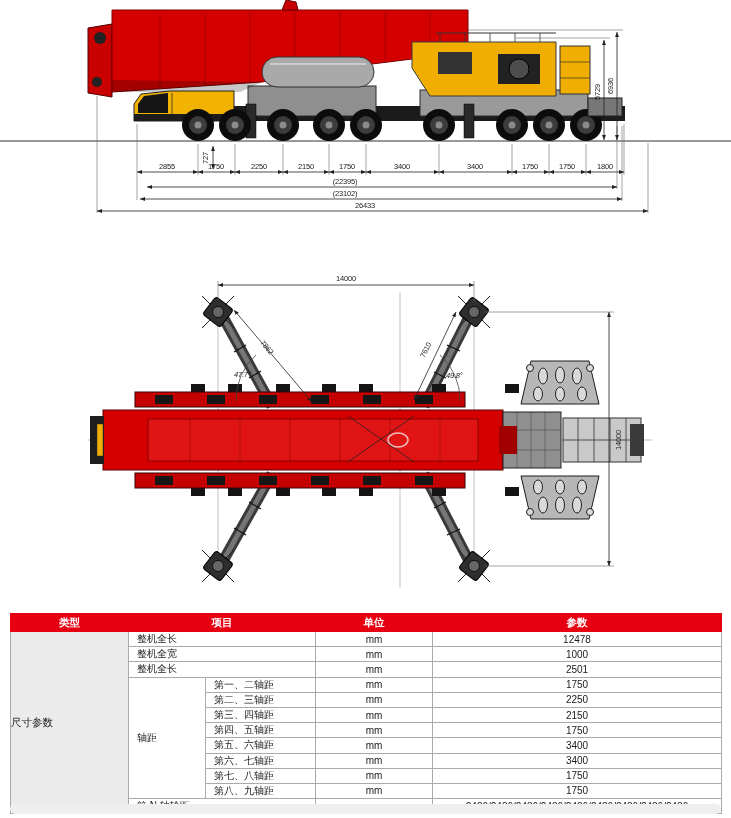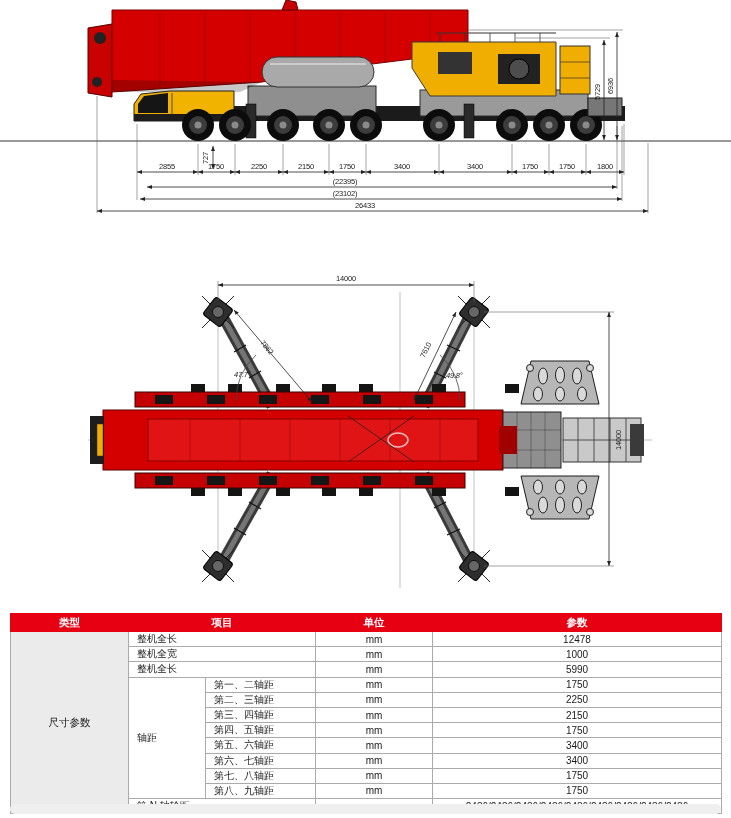--- a/index.html
+++ b/index.html
@@ -20,21 +20,21 @@
   table.spec th{
     background:#e60012;color:#ffffff;font-size:10.5px;font-weight:bold;
     height:17px;padding:0;border:1px solid #e60012;text-align:center;
   }
   table.spec td{
     border:1px solid #aaaaaa;font-size:10px;color:#1a1a1a;height:14.2px;
     padding:0 2px 0 8px;text-align:left;white-space:nowrap;overflow:hidden;
   }
   table.spec td.c{text-align:center;padding:0 2px;margin-top:32px;}
   table.spec td.cat{
-    background:#ebebeb;text-align:center;padding:8px;font-size:10.5px;
+    background:#ebebeb;text-align:left;padding:0;font-size:10.5px;
   }
   .footer-strip{
     position:absolute;left:10px;top:804px;width:711px;height:10px;
     background:#efefef;border-radius:5px;
   }
 </style>
 </head>
 <body>
 
 
@@ -415,21 +415,21 @@
       <td class="c">12478</td>
     </tr>
     <tr>
       <td colspan="2">整机全宽</td>
       <td class="c">mm</td>
       <td class="c">1000</td>
     </tr>
     <tr>
       <td colspan="2">整机全长</td>
       <td class="c">mm</td>
-      <td class="c">5990</td>
+      <td class="c">2501</td>
     </tr>
     <tr>
       <td rowspan="8">轴距</td>
       <td>第一、二轴距</td>
       <td class="c">mm</td>
       <td class="c">1750</td>
     </tr>
     <tr>
       <td>第二、三轴距</td>
       <td class="c">mm</td>

